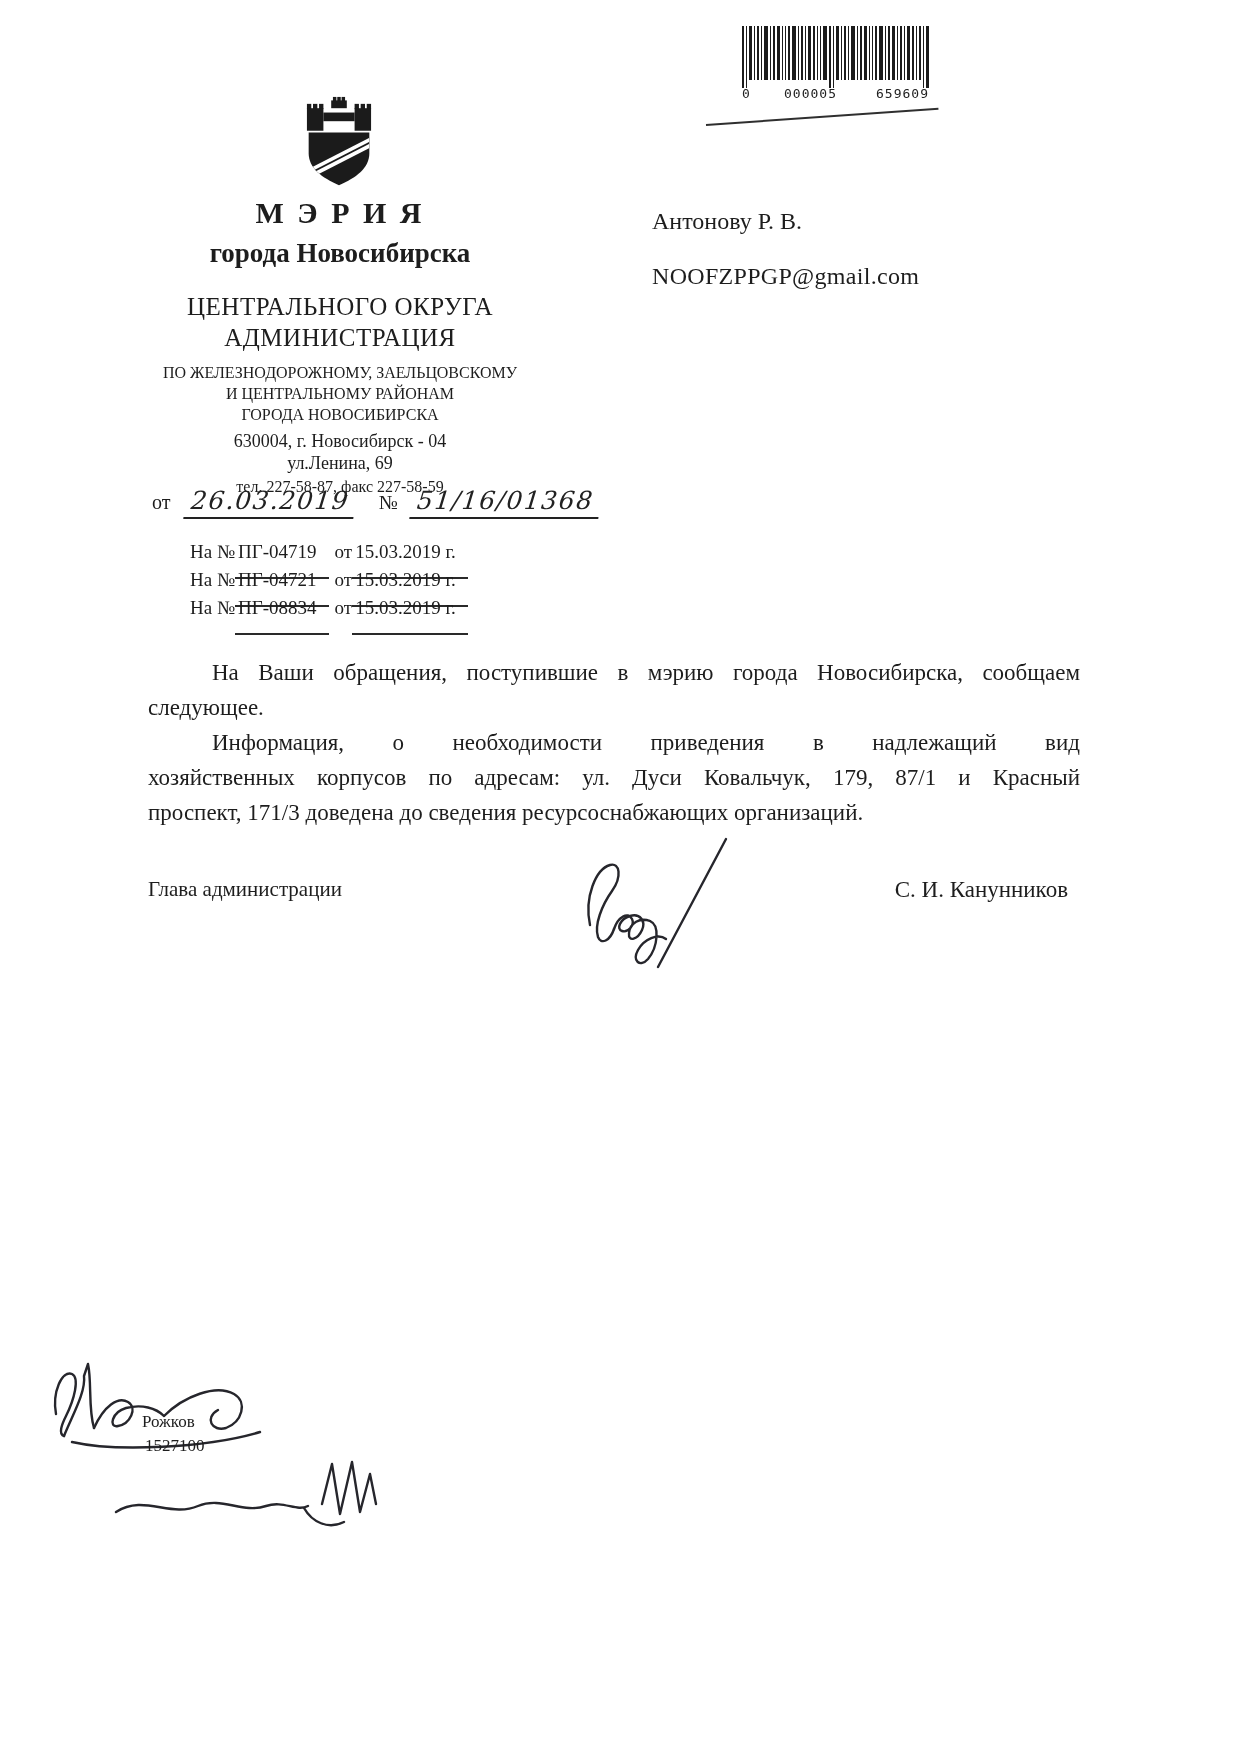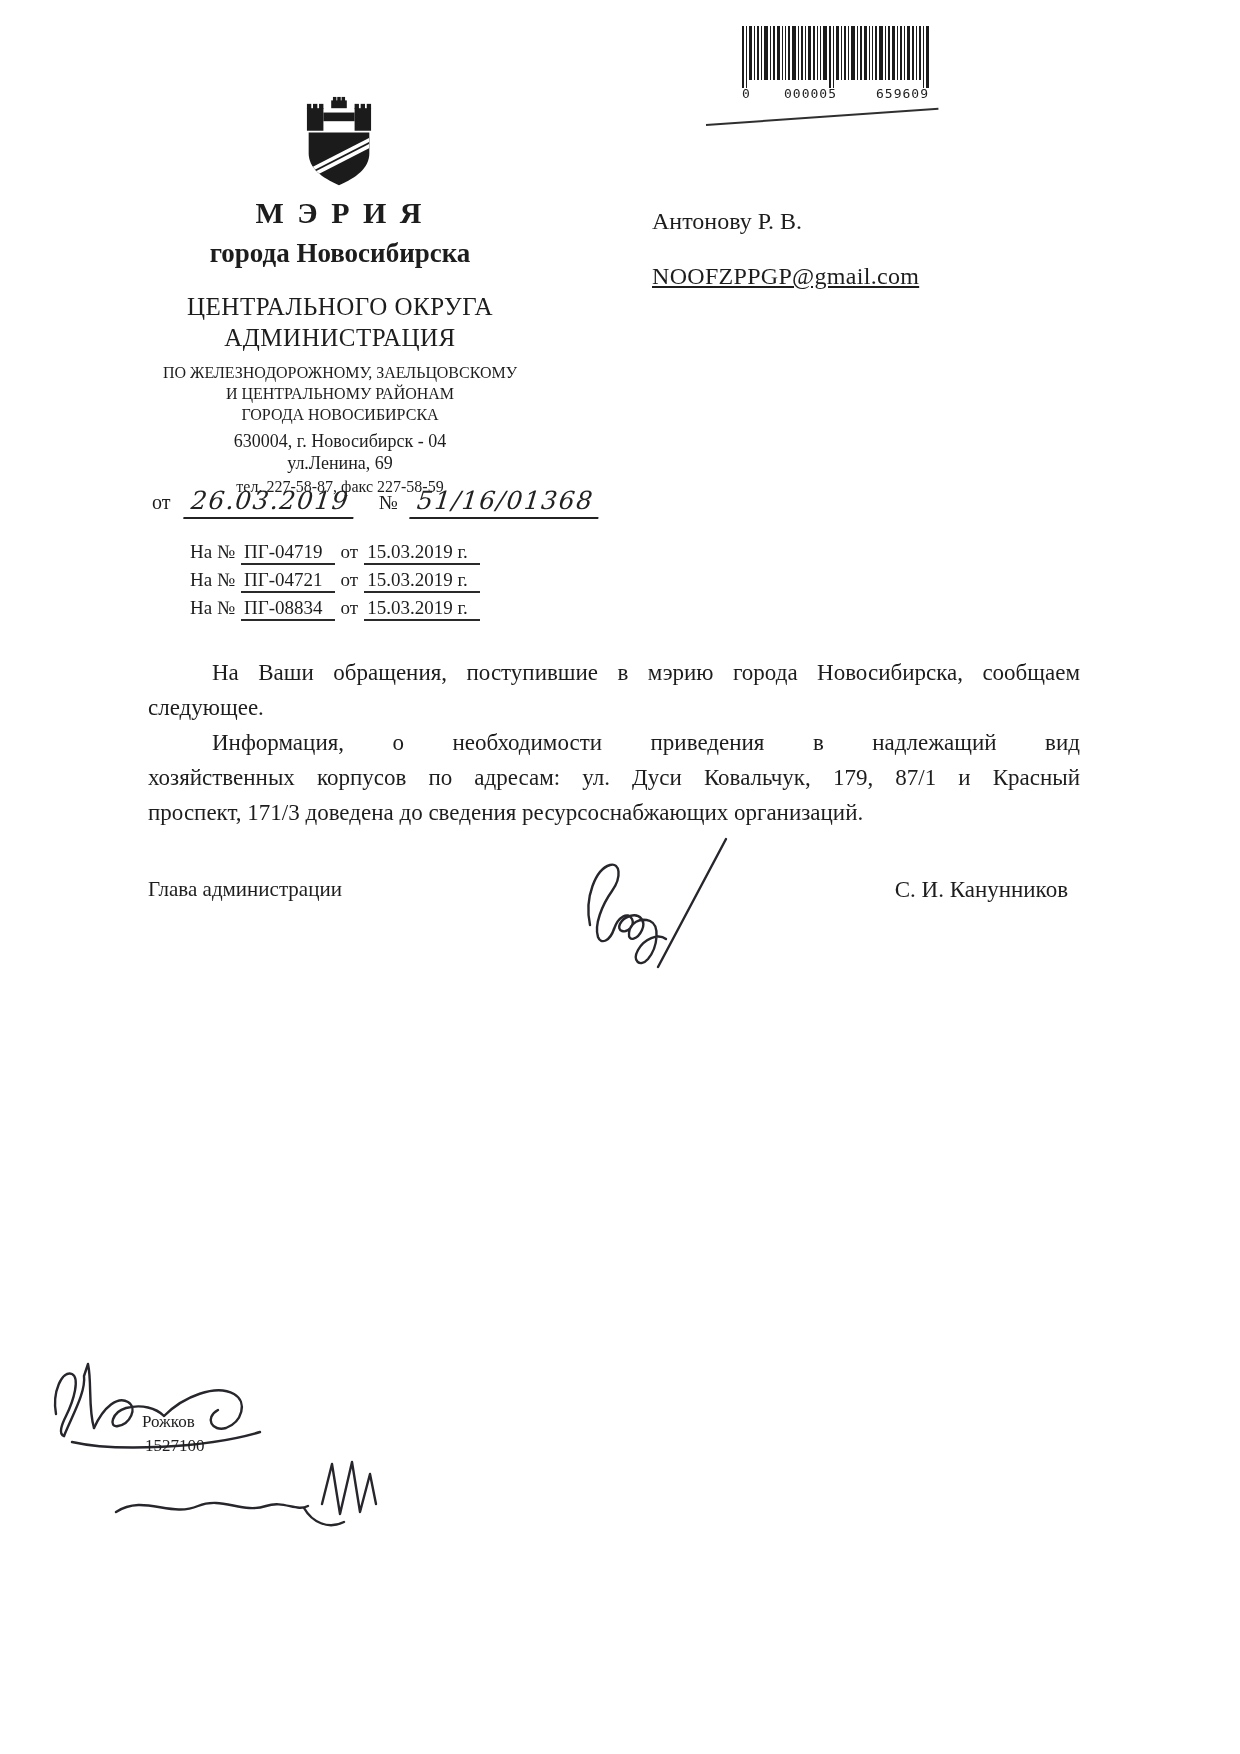--- a/index.html
+++ b/index.html
@@ -32,41 +32,41 @@
   .org2{font-size:27px;font-weight:bold;margin-bottom:22px;}
   .dept{font-size:25px;letter-spacing:0.5px;line-height:31px;}
   .districts{font-size:16px;line-height:21px;margin-top:9px;}
   .addr{font-size:18px;line-height:22px;margin-top:5px;}
   .addr2{font-size:18px;line-height:22px;}
   .phone{font-size:16px;line-height:22px;margin-top:2px;}
 
   
   .addressee{left:652px;top:208px;width:420px;}
   .addressee-name{font-size:24px;}
-  .addressee-email{font-size:24px;margin-top:28px;letter-spacing:0.3px;text-decoration:underline;}
+  .addressee-email{font-size:24px;margin-top:28px;letter-spacing:0.3px;}
 
   
   .outgoing{left:152px;top:486px;font-size:20px;white-space:nowrap;}
   .hand{
     display:inline-block;
     font-family:"DejaVu Serif",serif;
     font-style:italic;
     font-size:25px;
     letter-spacing:1.5px;
     transform:skewX(-6deg);
     color:#222;
   }
   .u-date{border-bottom:2px solid #222;min-width:150px;text-align:center;padding:0 6px 2px 6px;margin-left:10px;}
   .no-label{margin-left:18px;}
   .u-num{border-bottom:2px solid #222;min-width:142px;text-align:center;padding:0 6px 2px 6px;margin-left:8px;}
 
   
   .refs{left:190px;top:538px;font-size:19px;line-height:28px;}
   .ref-row{white-space:nowrap;}
-  .u2{border-bottom:2px solid #2a2a2a;padding:0 12px 1px 3px;margin-left:6px;}
+  .u2{border-bottom:2px solid #2a2a2a;padding:0 12px 15px 3px;}
   .ref-mid{margin-left:6px;}
 
   
   .body{left:148px;top:655px;width:932px;font-size:23px;line-height:35px;}
   .jl{text-align:justify;text-align-last:justify;}
   .indent{text-indent:64px;}
 
   
   .sign-pos{left:148px;top:877px;font-size:21px;}
   .sign-name{right:172px;top:877px;font-size:23px;}

